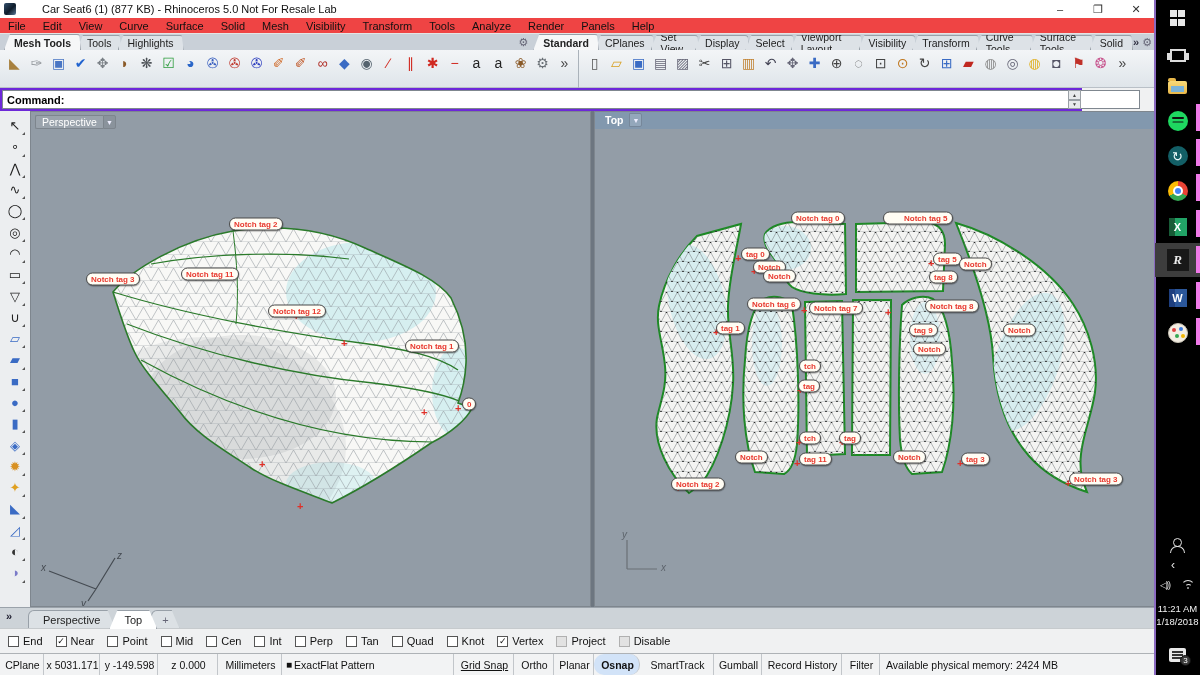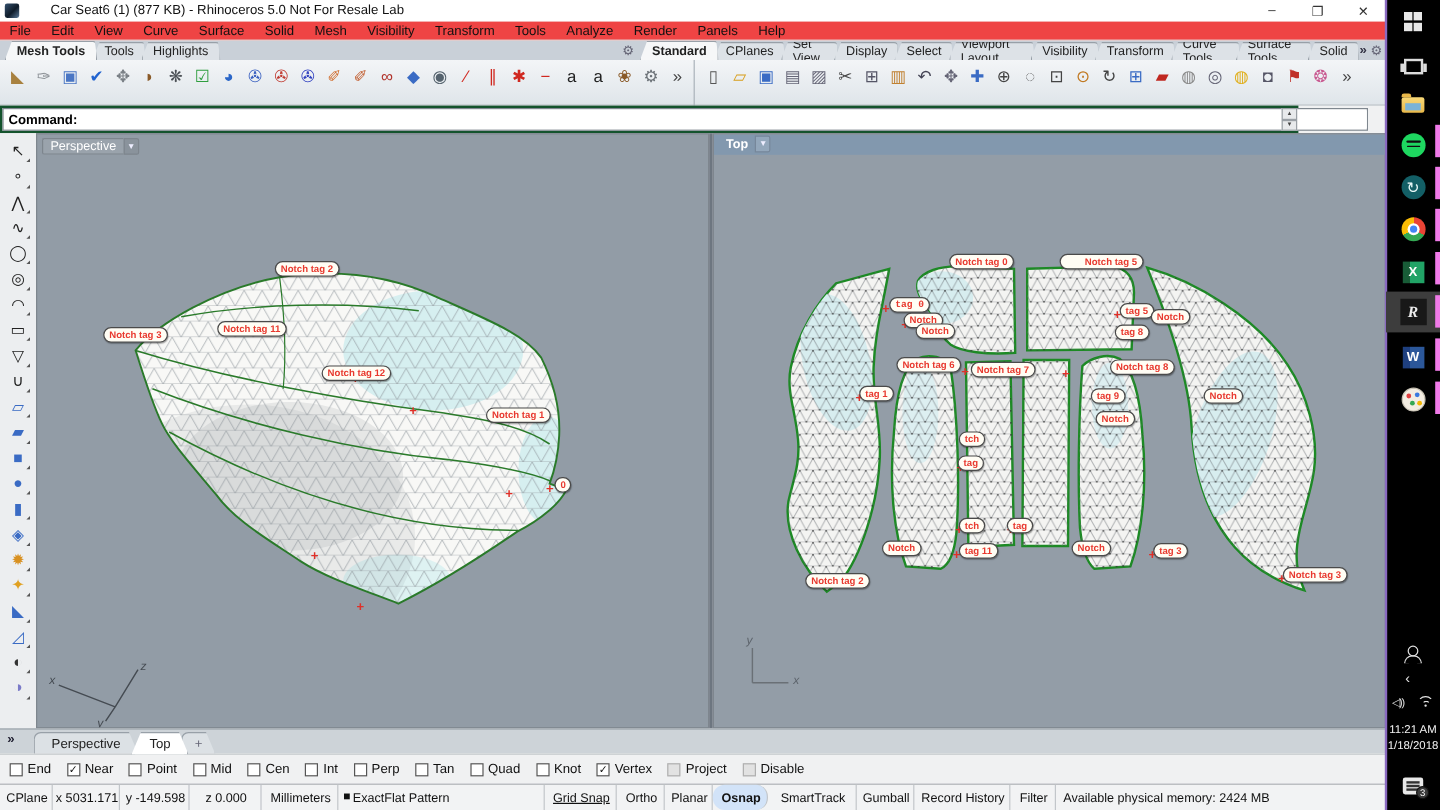--- a/index.html
+++ b/index.html
@@ -39,21 +39,21 @@
   
   #toolbars { position:absolute; left:0; top:50px; width:1155px; height:38px;
     background:linear-gradient(#f3f5f7,#dfe5ea); border-bottom:1px solid #b9c0c7; }
   #tb-left { position:absolute; left:4px; top:2px; display:flex; }
   #tb-right { position:absolute; left:584px; top:2px; display:flex; }
   #tb-sep { position:absolute; left:578px; top:0; width:1px; height:38px; background:#aab2ba; }
   .tbicon { width:21px; height:21px; margin-right:1px; display:flex; align-items:center; justify-content:center;
     font-size:14px; border-radius:2px; }
 
   
-  #commandbar { position:absolute; left:0; top:88px; width:1082px; height:23px; background:#14532d;text-decoration:underline; }
+  #commandbar { position:absolute; left:0; top:88px; width:1082px; height:23px; background:#6d28d9;text-decoration:underline; }
   #cmdbox { position:absolute; left:2px; top:2px; width:1138px; height:19px; background:#ffffff;
     border:1px solid #7f8globala; border:1px solid #7f878f; display:flex; align-items:center; padding-left:4px; }
   #cmdlabel { font-size:11px; font-weight:bold; color:#000; }
   #cmdinput { border:none; outline:none; flex:1; font-size:11px; font-family:"Liberation Sans",sans-serif; height:15px; }
   #cmdspin { position:absolute; right:1px; top:2px; width:13px; height:19px; display:flex; flex-direction:column; }
   .spinbtn { flex:1; background:#e8eaec; border:1px solid #9aa0a6; font-size:5px; color:#444;
     display:flex; align-items:center; justify-content:center; }
 
   
   #sidebar-tools { position:absolute; left:0; top:111px; width:30px; height:496px; background:#eceef0;
@@ -459,21 +459,21 @@
       <div class="vp-title">
         <span class="lbl">Top</span>
         <span class="drop">▼</span>
       </div>
       <span class="axis-lbl" style="left:27px;top:417px;color:#5d646c">y</span>
       <span class="axis-lbl" style="left:66px;top:450px;color:#5d646c">x</span>
       <div>
 
       <div class="tag" style="left: 196px; top: 106px;">Notch tag 0</div>
           <div class="tag" style="left: 288px; top: 106px; padding-left: 20px;">Notch tag 5</div>
-          <div class="tag" style="left: 146px; top: 142px; font-family: Liberation Mono, monospace;">tag 0</div>
+          <div class="tag" style="left: 146px; top: 142px;">tag 0</div>
           <div class="tag" style="left: 158px; top: 155px;">Notch</div>
           <div class="tag" style="left: 168px; top: 164px;">Notch</div>
           <div class="tag" style="left: 338px; top: 147px;">tag 5</div>
           <div class="tag" style="left: 364px; top: 152px;">Notch</div>
           <div class="tag" style="left: 334px; top: 165px;">tag 8</div>
           <div class="tag" style="left: 152px; top: 192px;">Notch tag 6</div>
           <div class="tag" style="left: 214px; top: 196px;">Notch tag 7</div>
           <div class="tag" style="left: 330px; top: 194px;">Notch tag 8</div>
           <div class="tag" style="left: 121px; top: 216px;">tag 1</div>
           <div class="tag" style="left: 314px; top: 218px;">tag 9</div>

